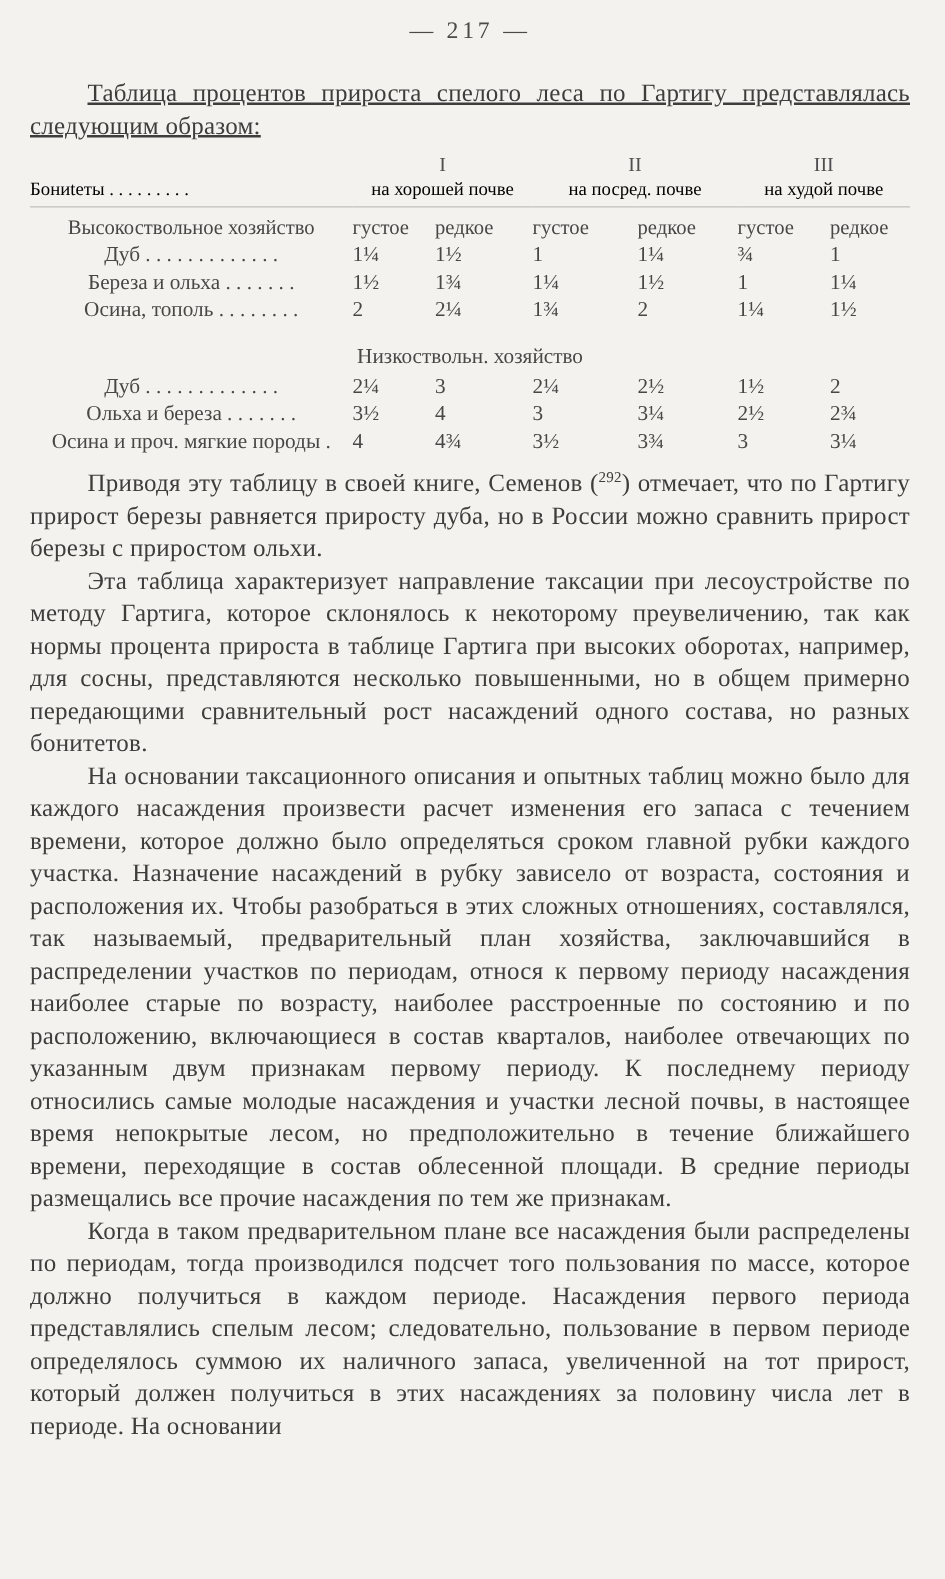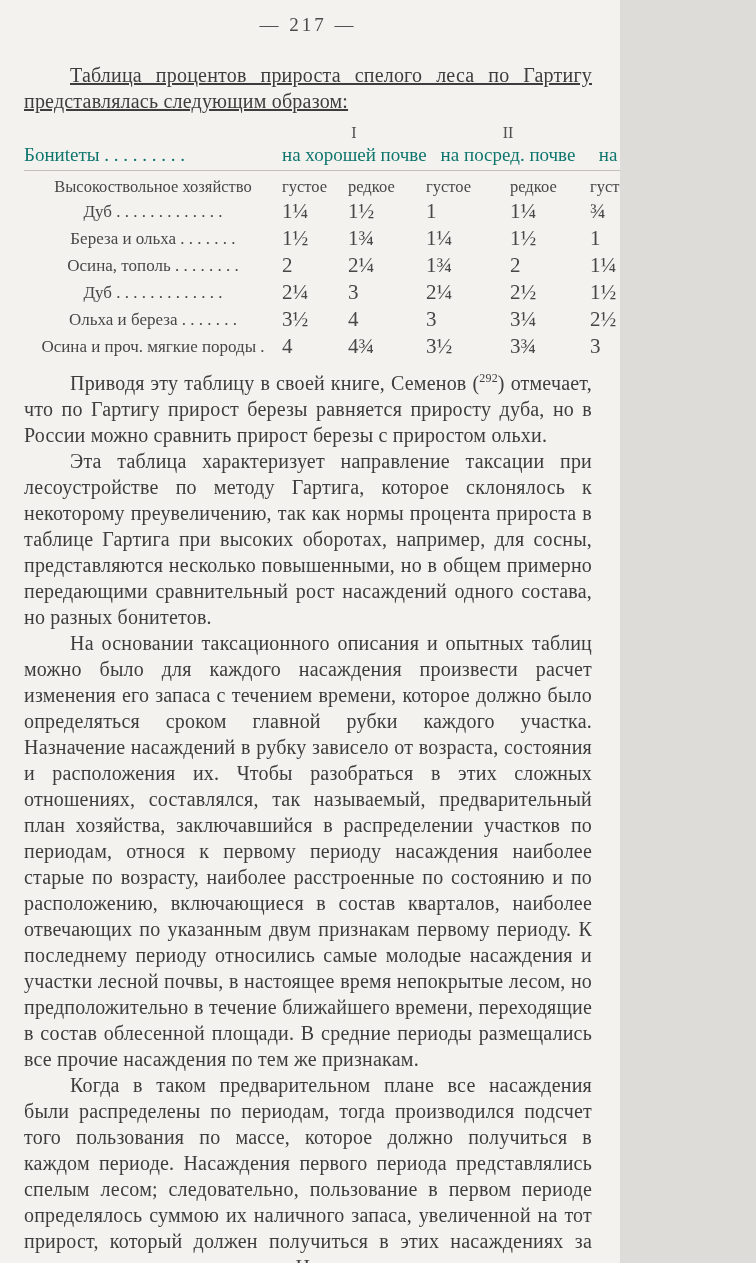--- a/index.html
+++ b/index.html
@@ -4,21 +4,21 @@
 <style>
   * { margin: 0; padding: 0; box-sizing: border-box; }
   html, body { width: 756px; }
   body {
     height: 1263px;
     background: #dddcd8;
     font-family: "Liberation Serif", "DejaVu Serif", serif;
   }
   .page {
     position: relative;
-    width: 620px;
+    width: 756px;
     height: 1263px;
     background: #f4f2ee;
     color: #3d3d3d;
     padding: 10px 28px 0 24px;
     overflow: hidden;
   }
   .page-number {
     text-align: center;
     font-size: 19px;
     letter-spacing: 3px;
@@ -50,26 +50,26 @@
     color: #474747;
   }
   table.growth td {
     padding: 1px 0;
     white-space: nowrap;
     overflow: hidden;
   }
   td.lbl { text-align: center; }
   td.val { text-align: left; }
   tr.roman-row td { text-align: center; font-size: 16px; color: #505050; padding-top: 2px; }
-  tr.soils-row td { text-align: center; font-size: 19px; color: #0f766e; border-bottom: 1px solid #c3c0ba; padding-bottom: 4px; margin-left: 19px; }
+  tr.soils-row td { text-align: center; font-size: 15px; color: #000000; border-bottom: 1px solid #c3c0ba; padding-bottom: 4px; margin-left: 19px; }
   tr.soils-row td.lbl { text-align: left; }
   tr.density-row td { padding-top: 6px; font-size: 16.5px; }
   tr.nasazhdenie-row td { text-align: center; letter-spacing: 6px; font-size: 16.5px; padding: 0 0 3px 0; }
   tr.section2-row td { padding-top: 16px; padding-bottom: 3px; }
-  .frac { font-size: 21px; }
+  .frac { font-size: 17px; }
   .spacer-after-table { height: 10px; }
 </style>
 </head>
 <body>
 
 <div class="page">
 
   <div class="page-number">— 217 —</div>
 
   <p class="body-p intro">Таблица процентов прироста спелого леса по Гартигу представлялась следующим образом:</p>
@@ -132,20 +132,23 @@
     <tr>
       <td class="lbl">Осина, тополь  .  .  .  .  .  .  .  .</td>
       <td class="val frac">2</td>
       <td class="val frac">2¼</td>
       <td class="val frac">1¾</td>
       <td class="val frac">2</td>
       <td class="val frac">1¼</td>
       <td class="val frac">1½</td>
     </tr>
 
+    <tr class="section2-row">
+      <td class="lbl" colspan="7">Низкоствольн. хозяйство</td>
+    </tr>
 
     <tr>
       <td class="lbl">Дуб  .  .  .  .  .  .  .  .  .  .  .  .  .</td>
       <td class="val frac">2¼</td>
       <td class="val frac">3</td>
       <td class="val frac">2¼</td>
       <td class="val frac">2½</td>
       <td class="val frac">1½</td>
       <td class="val frac">2</td>
     </tr>

